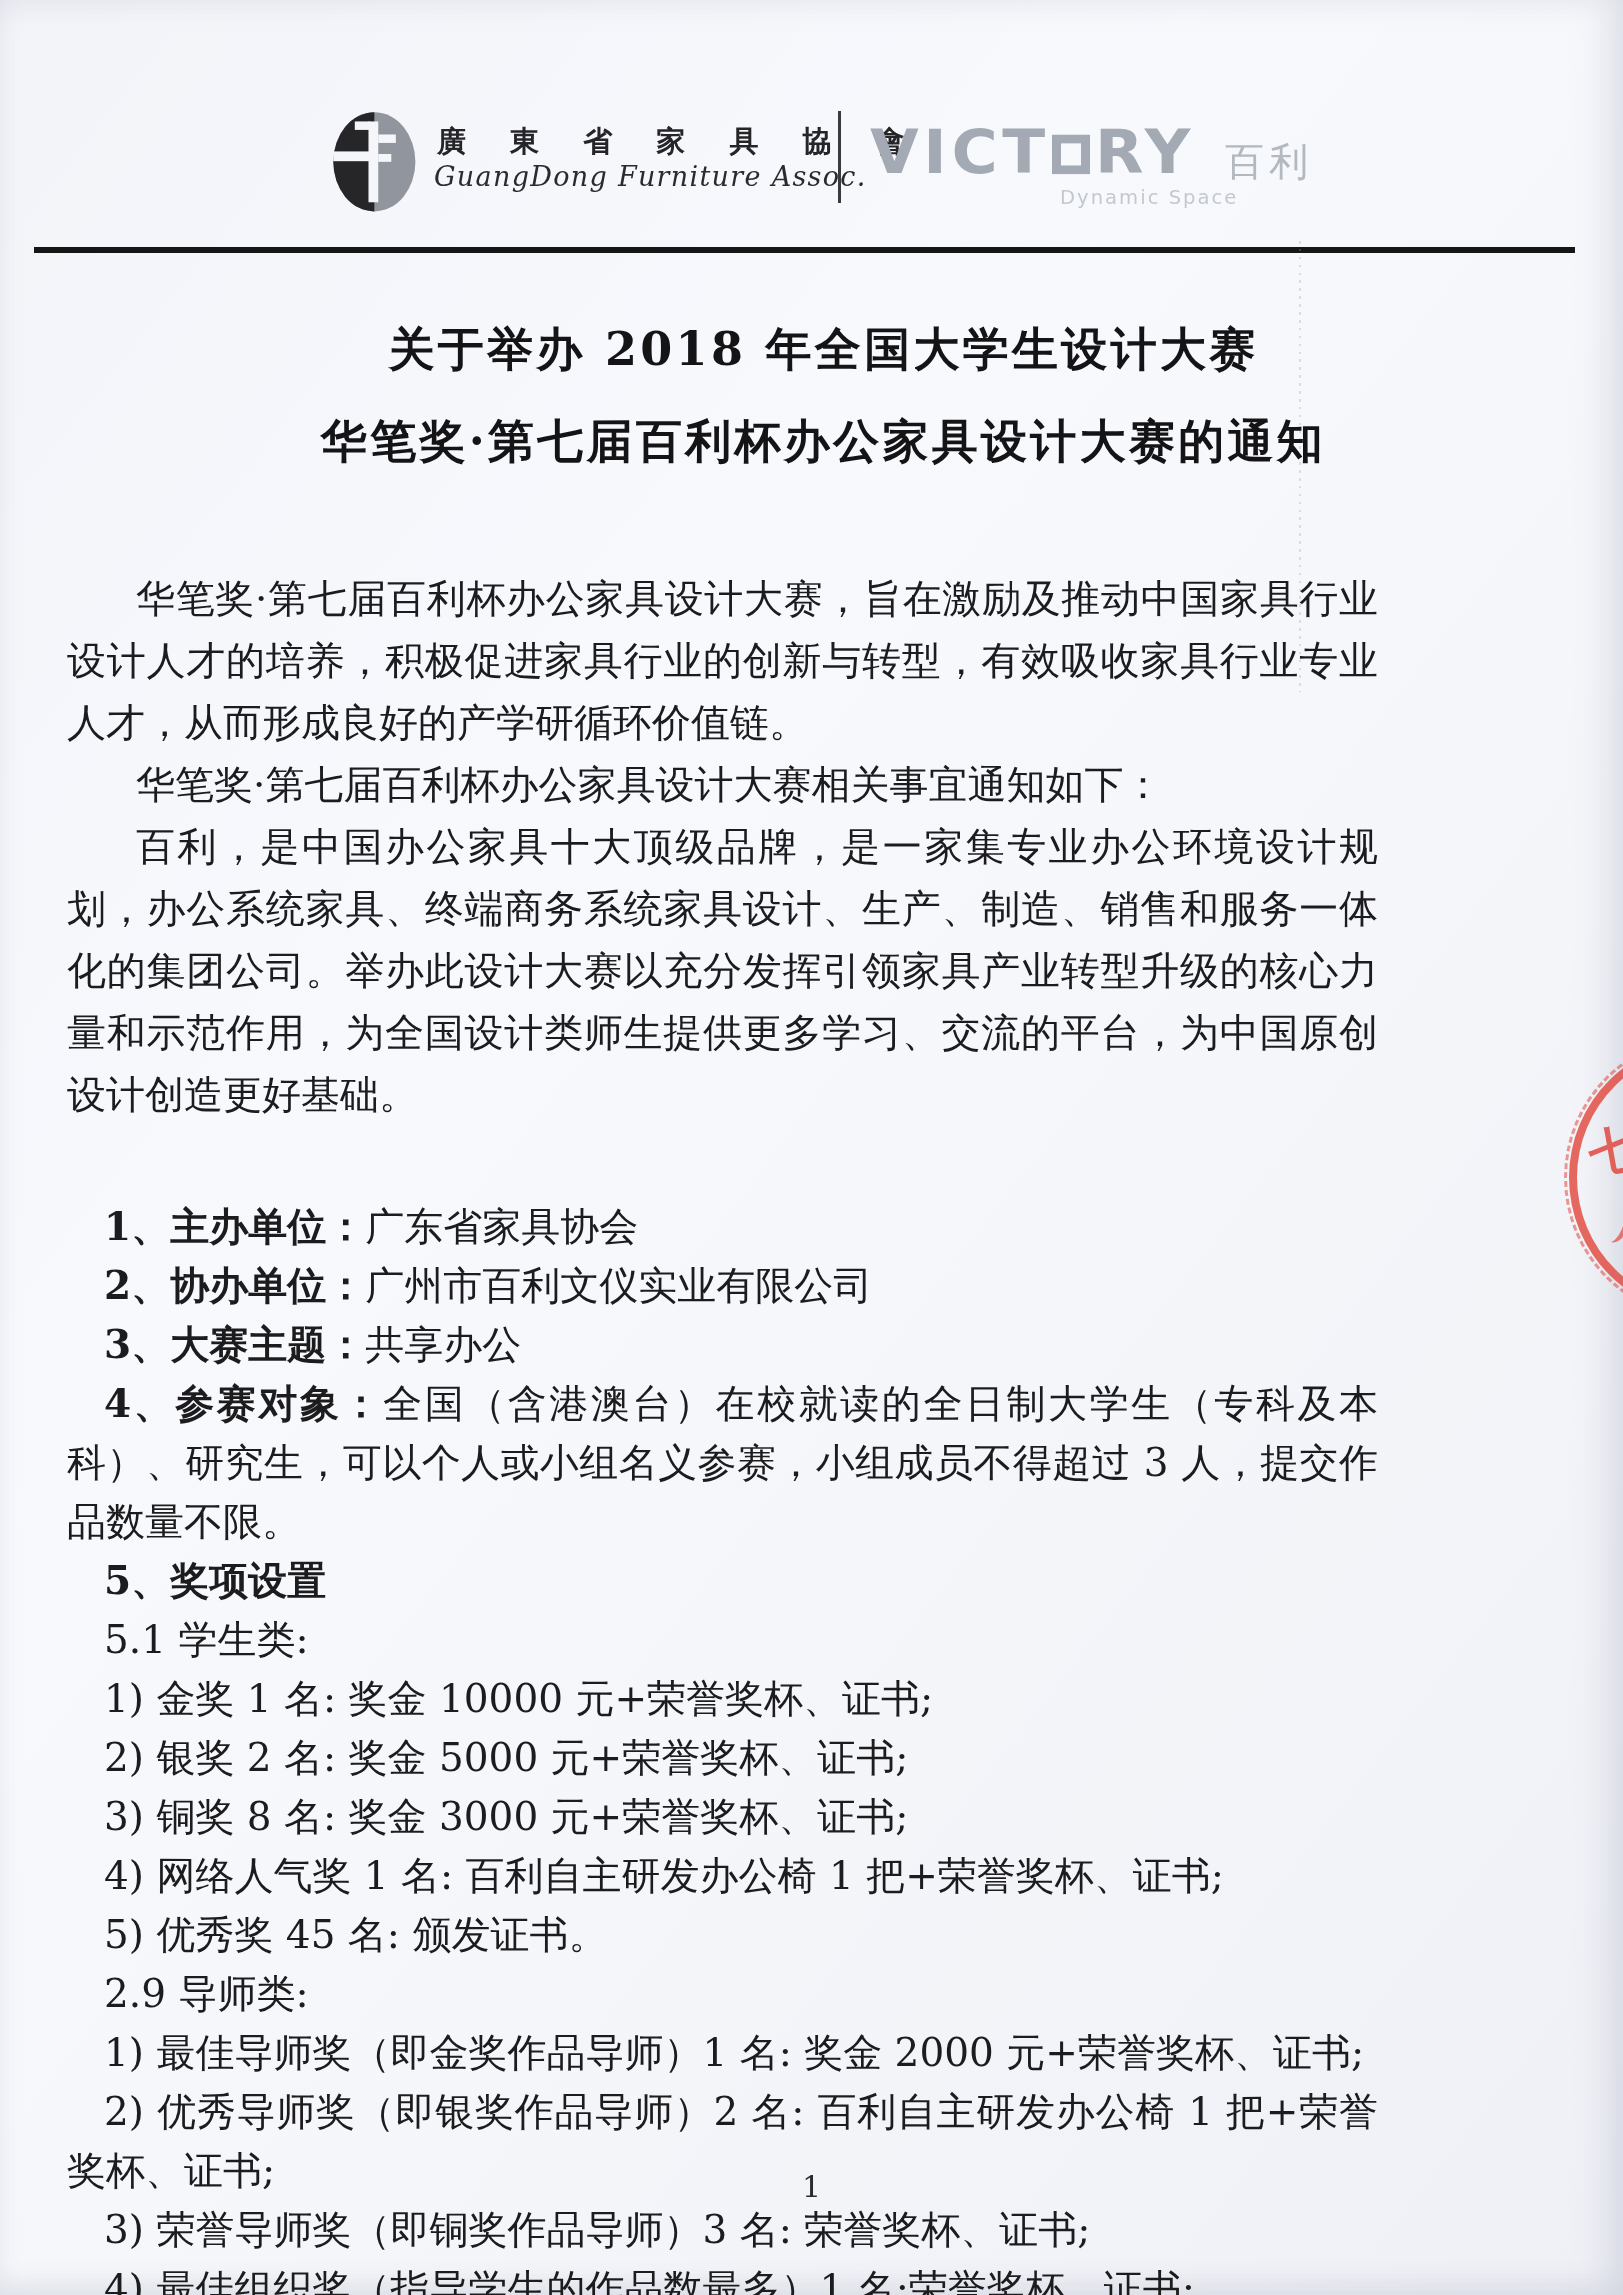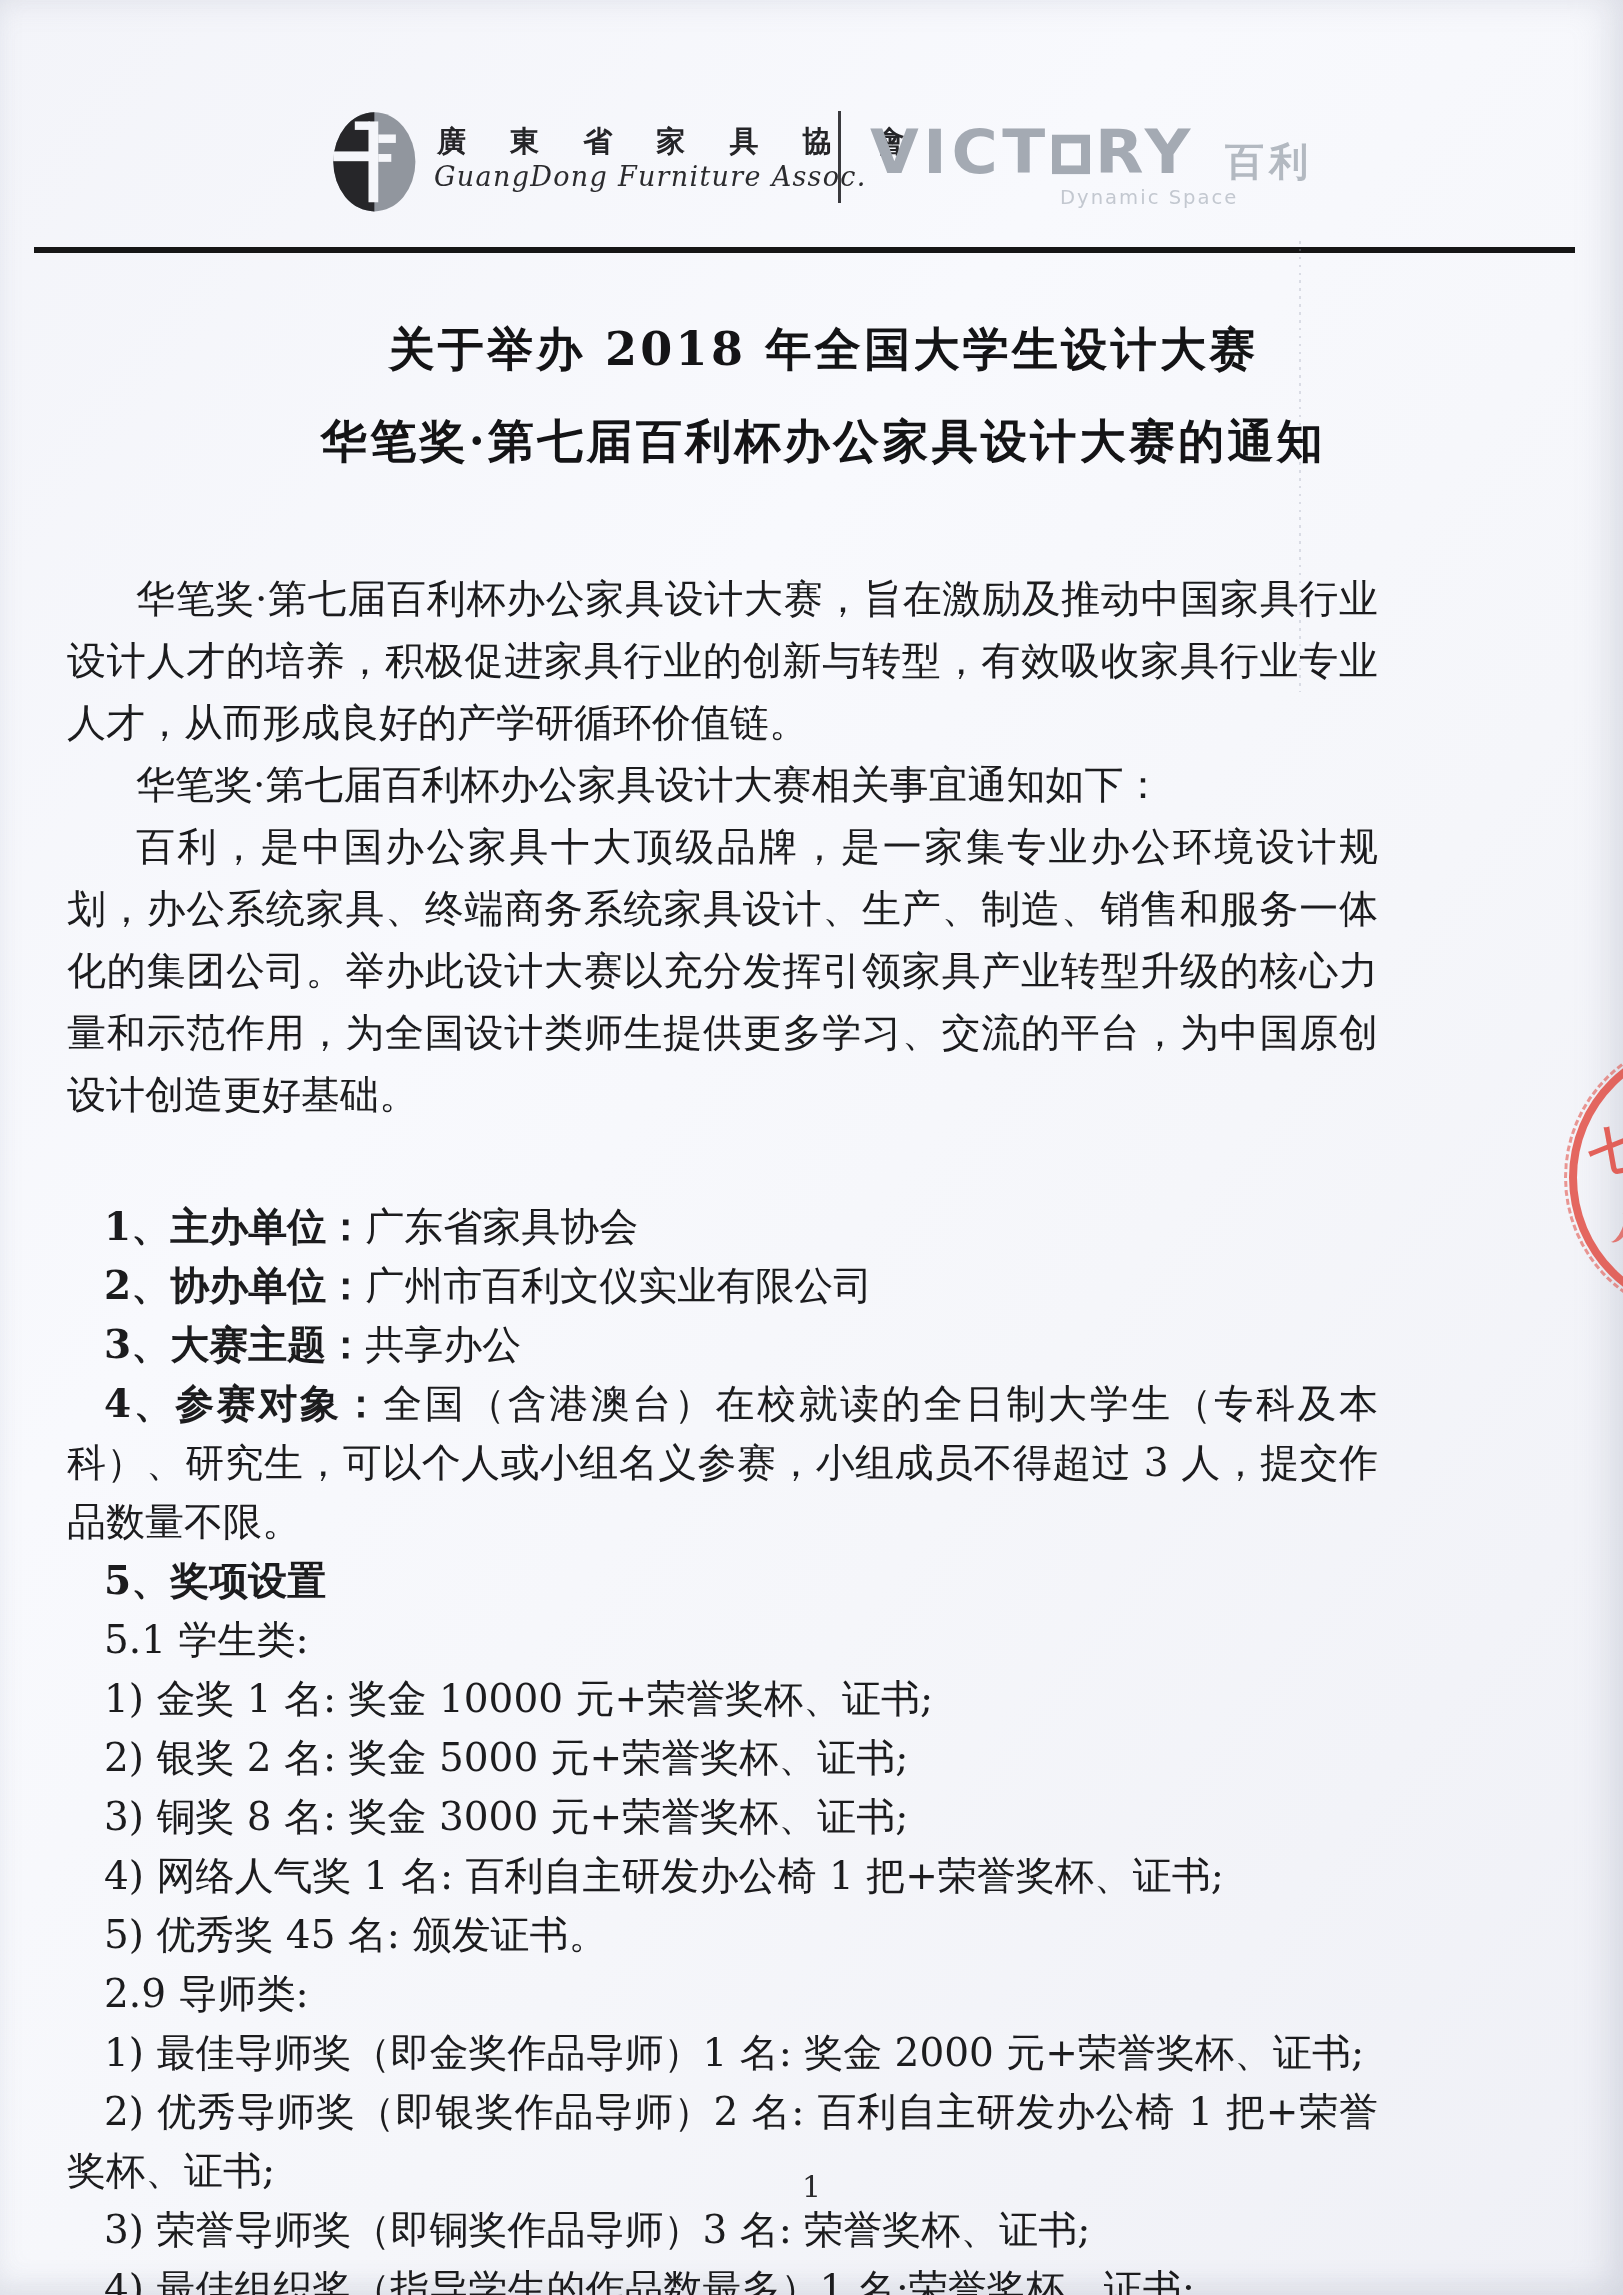--- a/index.html
+++ b/index.html
@@ -34,21 +34,21 @@
     font-family:"DejaVu Sans","Liberation Sans",sans-serif;
     font-weight:700; font-size:63px; letter-spacing:4.6px; color:#a4aab3;
     white-space:nowrap; transform:scaleY(.96);
   }
   .victory .square-o {
     display:inline-block; width:38px; height:41px; border:9.8px solid #a4aab3;
     margin:0 5.2px 0 2px; vertical-align:-0.7px;
   }
   .victory-cn {
     position:absolute; left:1225px; top:135px;
-    font-size:39px; font-weight:700; color:#b3b9c1; letter-spacing:5.2px; white-space:nowrap;
+    font-size:39px; font-weight:400; color:#b3b9c1; letter-spacing:5.2px; white-space:nowrap;
   }
   .brand-tagline {
     position:absolute; left:1060px; top:186px;
     font-family:"DejaVu Sans","Liberation Sans",sans-serif;
     font-size:19.6px; color:#c3c8d0; letter-spacing:2px; white-space:nowrap;text-align:right;
   }
   .header-rule {
     position:absolute; left:34px; top:247px; width:1541px; height:5.9px; background:#161616;
   }
   .crease {

